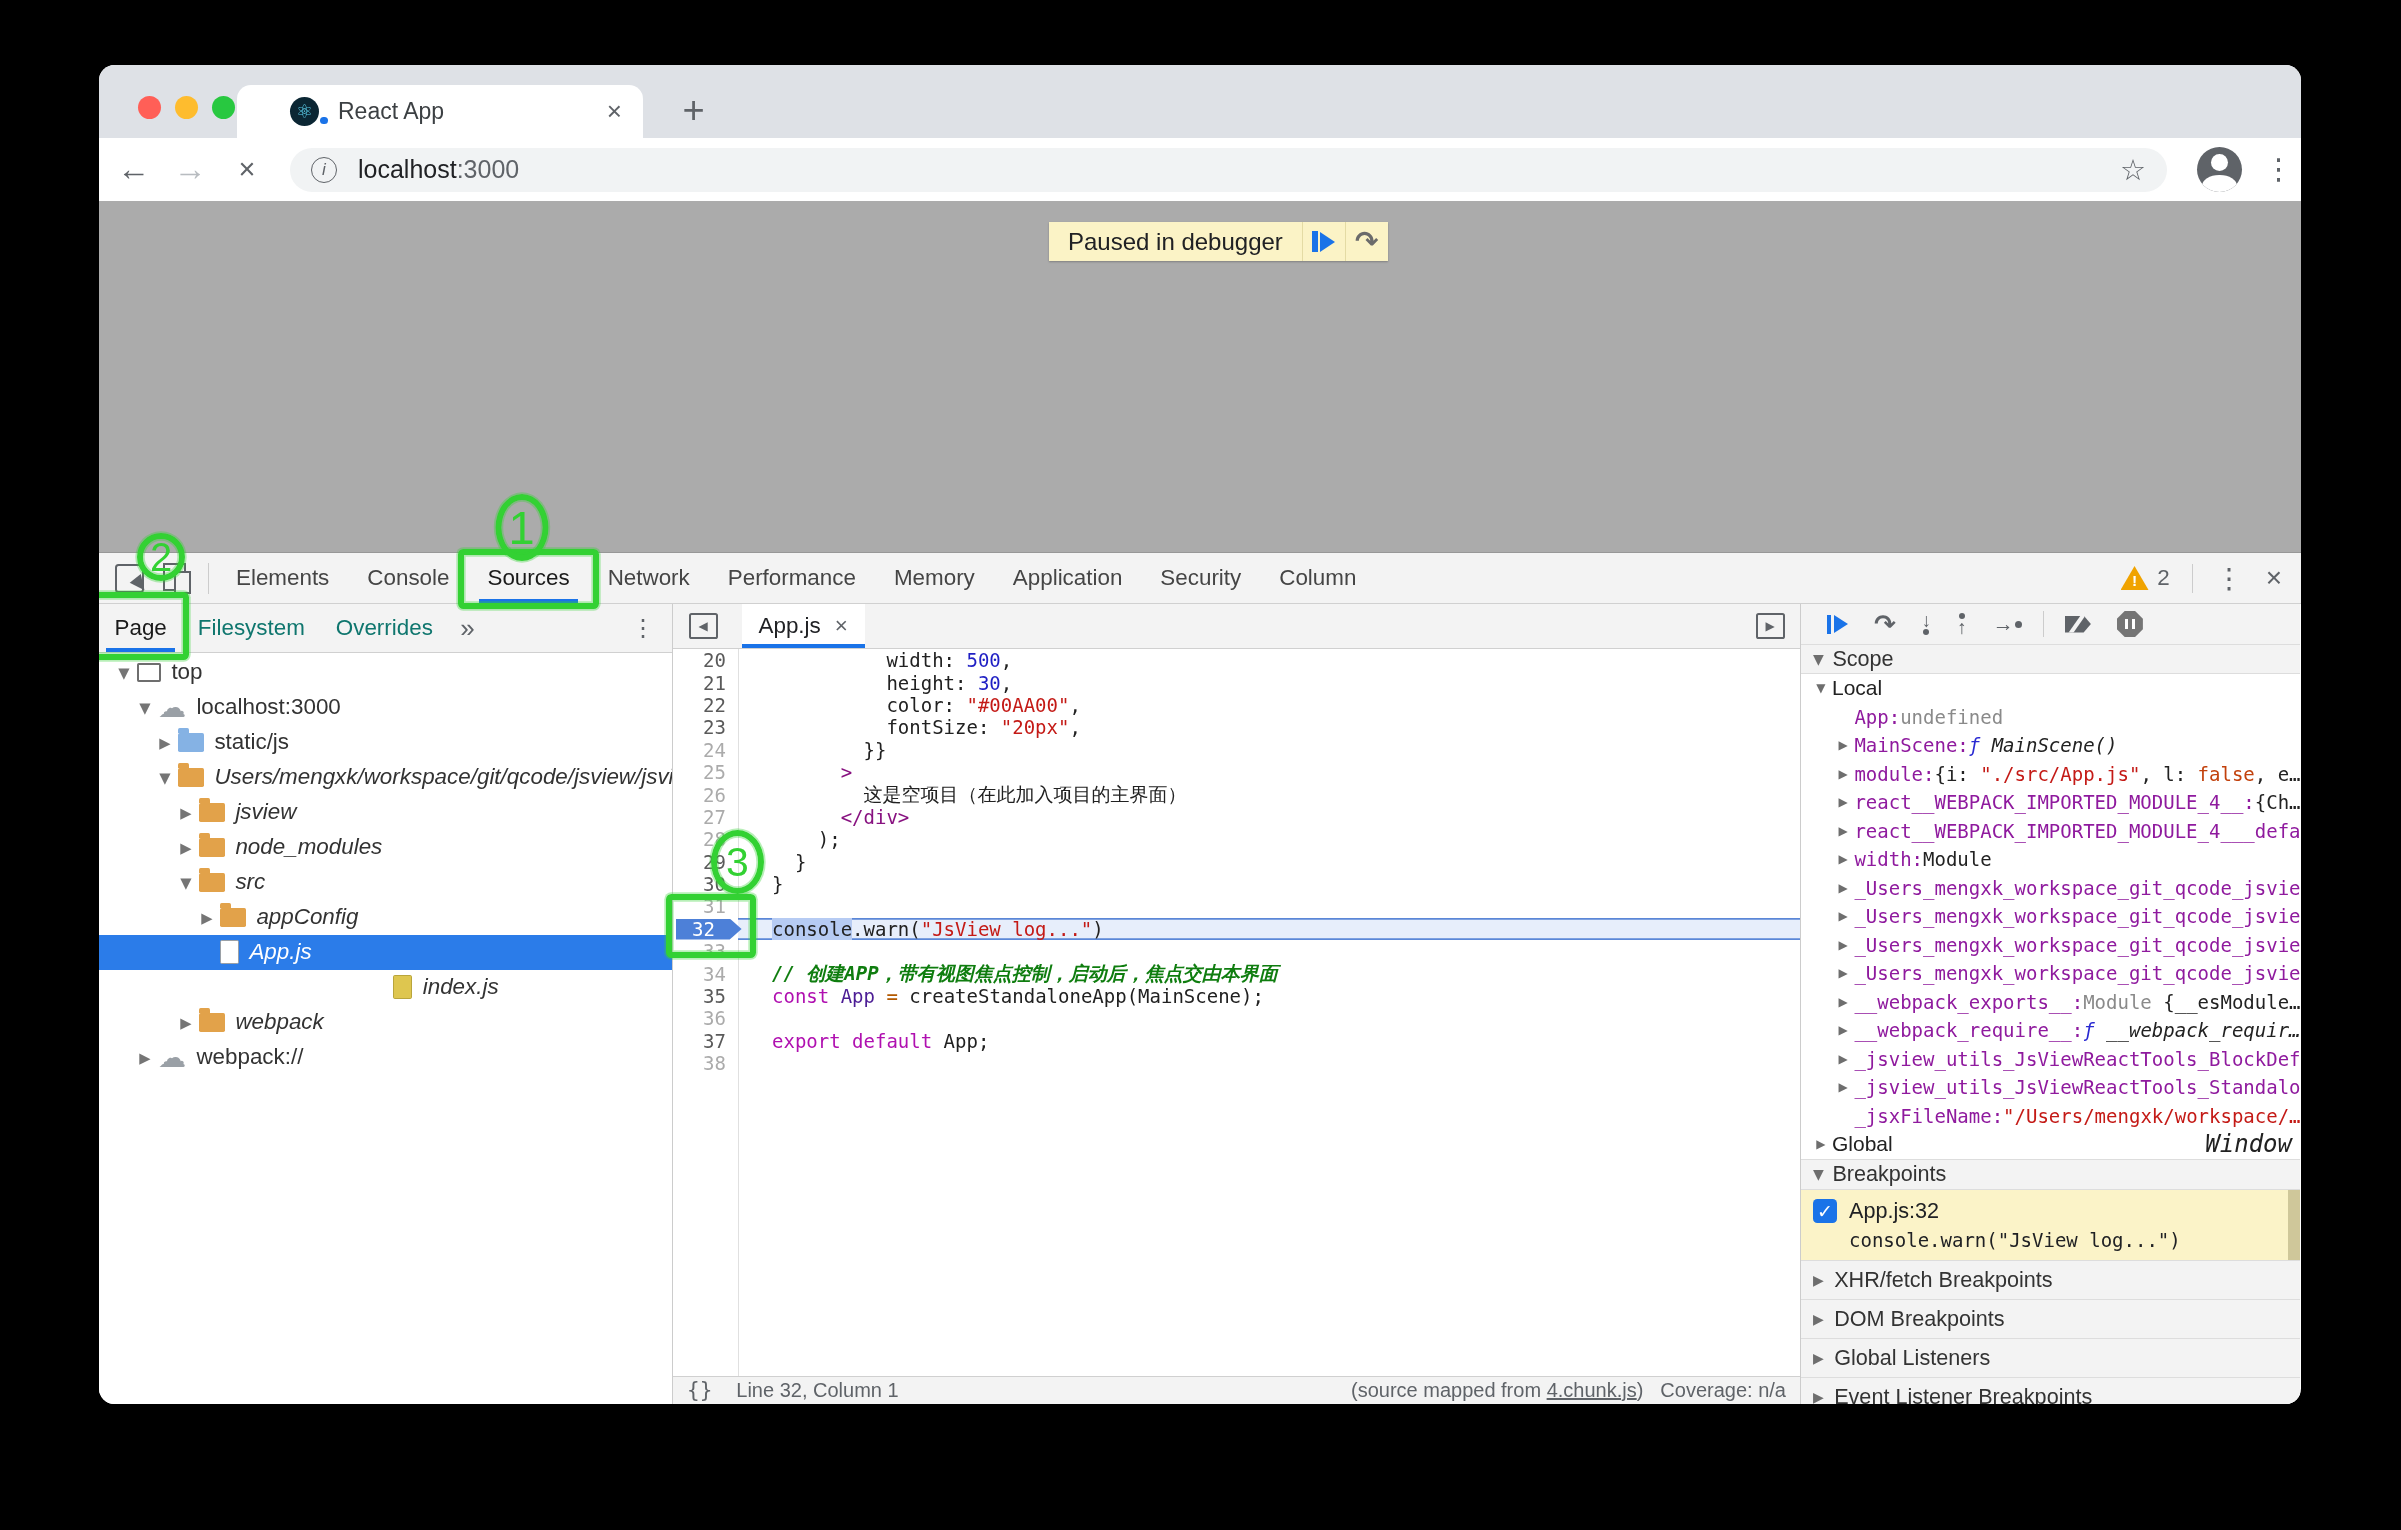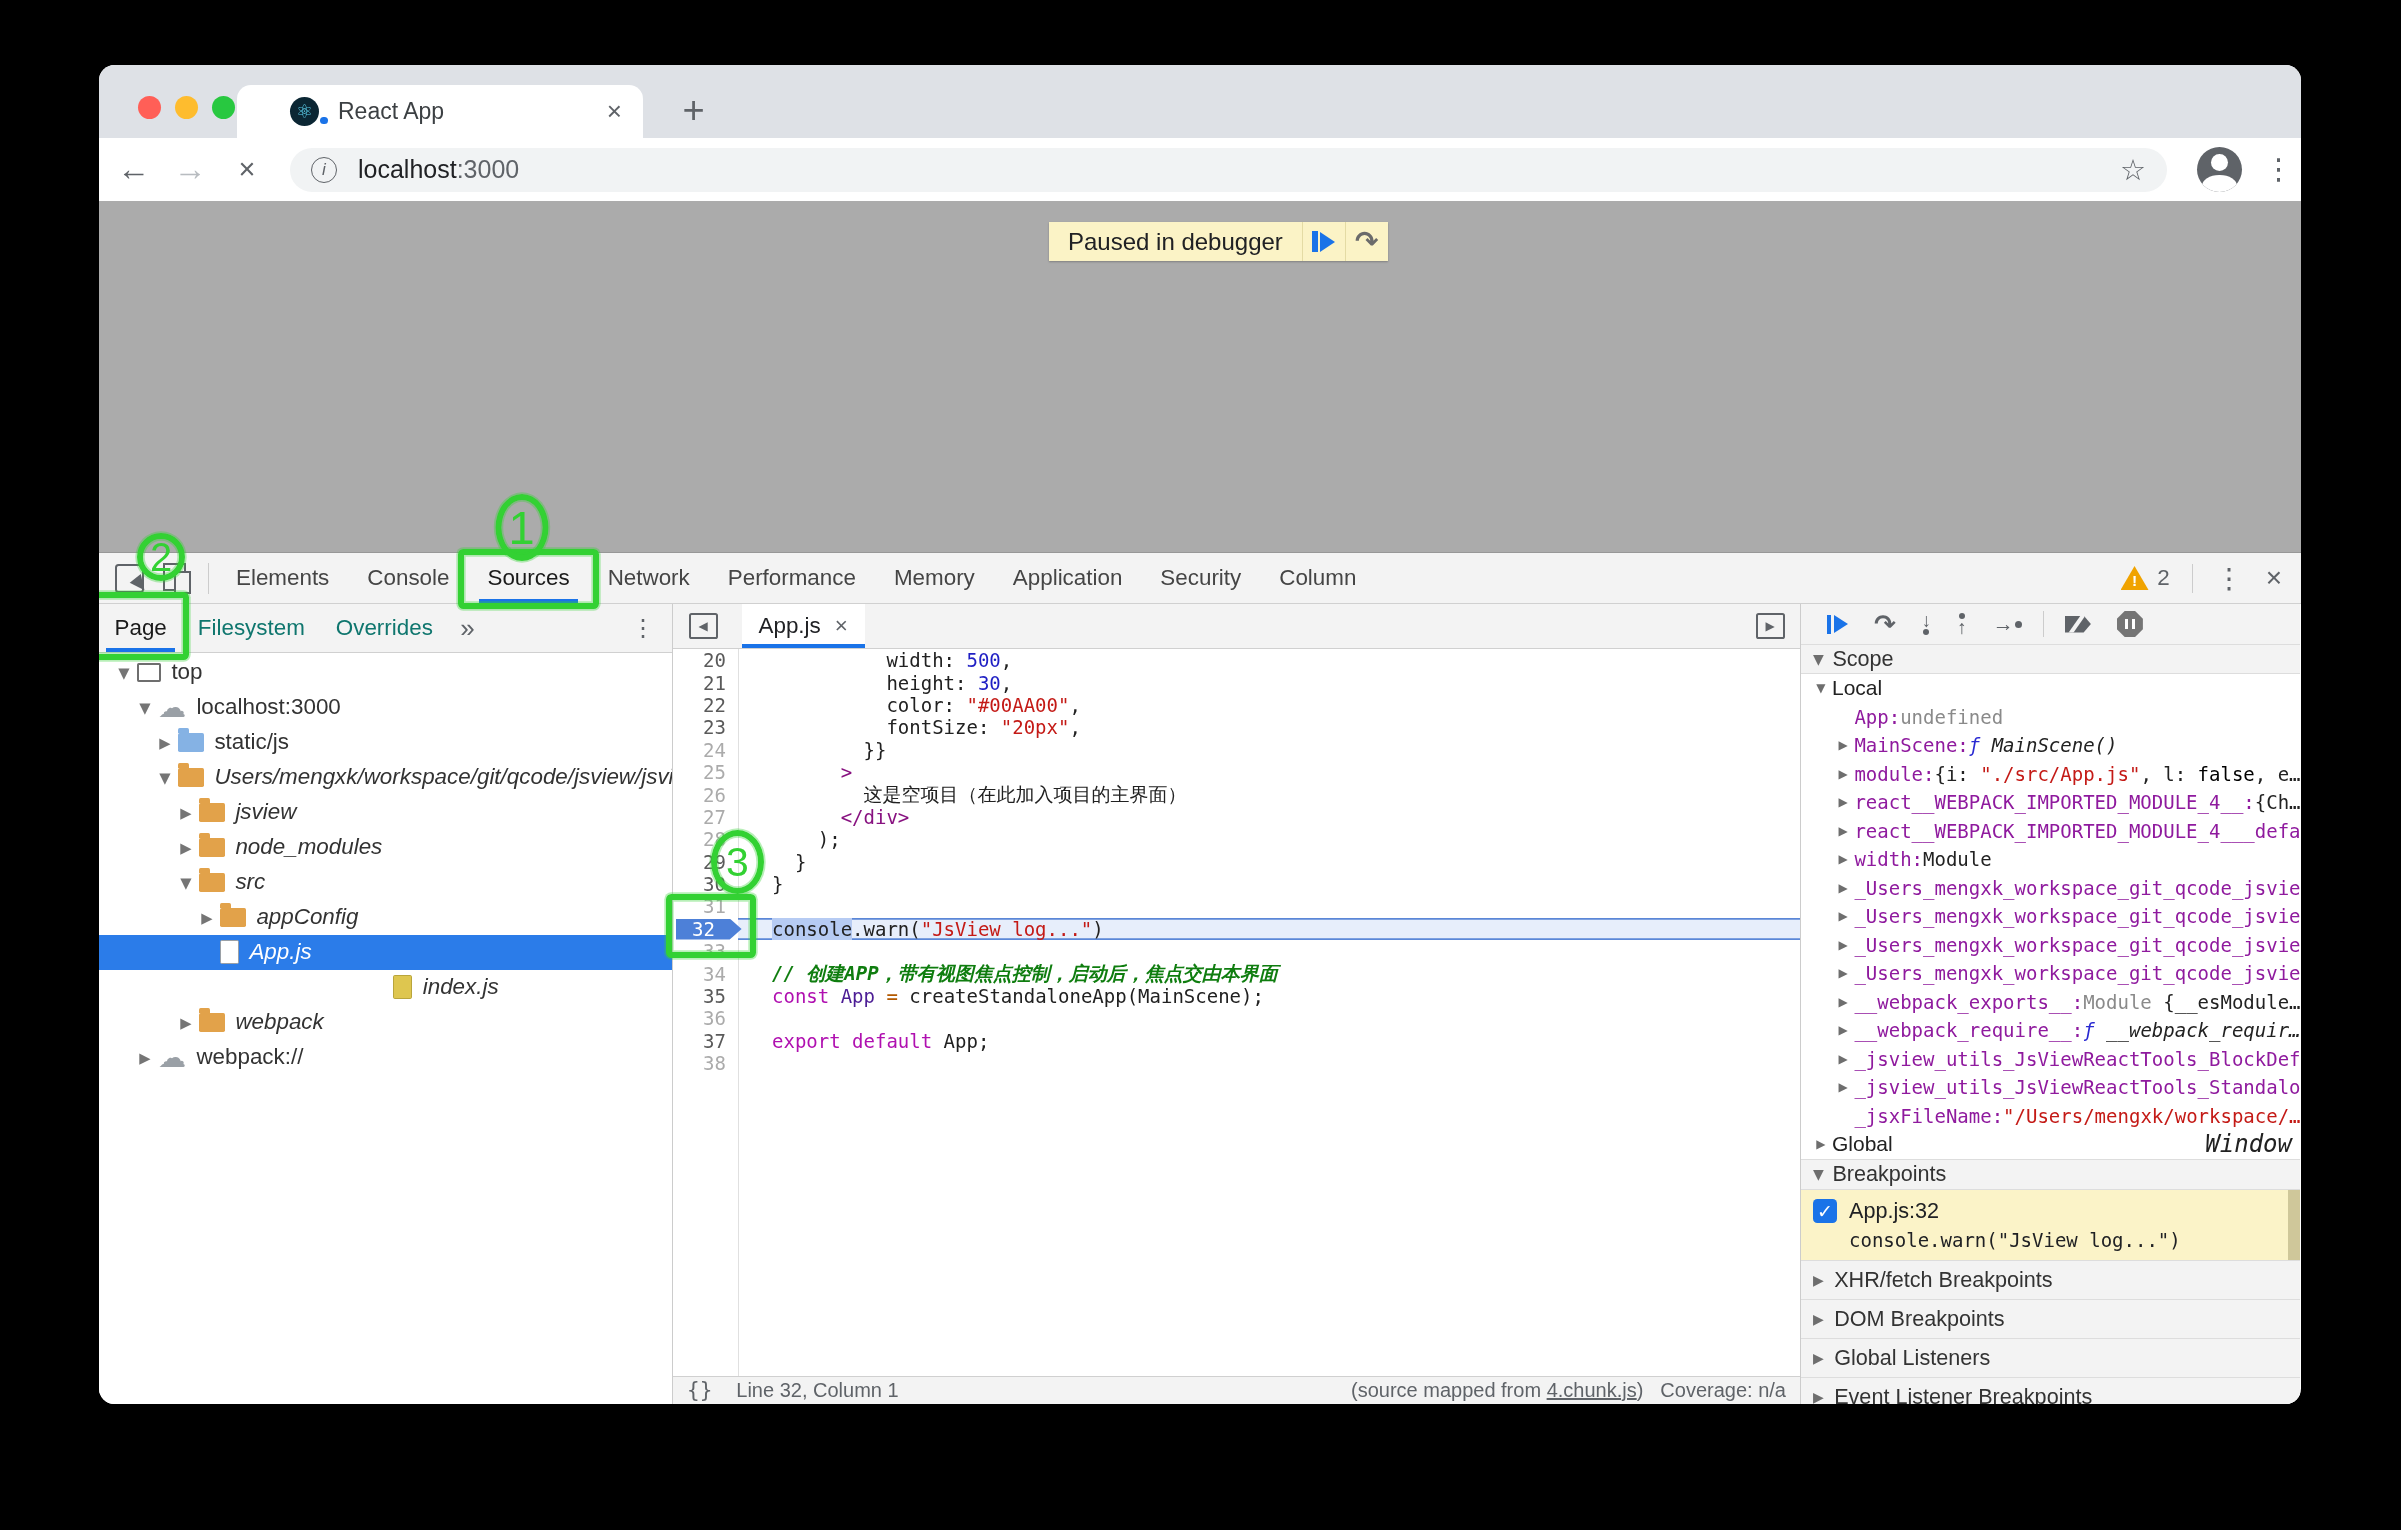--- a/index.html
+++ b/index.html
@@ -158,21 +158,21 @@
   .sec-row { height:39px; background:#f3f3f3; border-bottom:0.9px solid #ddd; display:flex; align-items:center;
              font-size:21.6px; color:#333; padding-left:12px; gap:10.4px; }
   .sec-row .arr { font-size:14px; color:#6e6e6e; font-family:"DejaVu Sans",sans-serif; }
   .scope-rows { background:#fff; }
   .srow { height:28.5px; display:flex; align-items:center; font-size:19px; font-family:"DejaVu Sans Mono",monospace; }
   .srow .arr { width:22.4px; text-align:center; font-size:12px; color:#6e6e6e; flex:none; font-family:"DejaVu Sans",sans-serif; }
   .srow .nm.prop { color:#8f1a9e; }
   .srow .nm.pln { color:#222; font-family:"Liberation Sans",sans-serif; font-size:21px; }
   .srow .val { white-space:pre; }
   .srow .right { margin-left:auto; padding-right:8px; font-size:24px; color:#222;font-style:italic; }
-  .v-grey{color:#8a8a8a;} .v-pln{color:#222;} .v-str{color:#c41a16;} .v-num{color:#000000;}
+  .v-grey{color:#8a8a8a;} .v-pln{color:#222;} .v-str{color:#c41a16;} .v-num{color:#c2410c;}
   .v-fn{color:#2a2ad2;font-style:italic;} .v-ital{color:#222;font-style:italic;}
   .bp-entry { background:#fbf3c8; padding:7px 0 8.6px 12px; position:relative; border-bottom:0.9px solid #ddd; }
   .bp-entry::after { content:""; position:absolute; right:0; top:0; bottom:0; width:12px; background:#cfc79a; }
   .bp-line1 { display:flex; align-items:center; gap:12px; font-size:21.6px; color:#202124; height:29px; }
   .checkbox { width:24px; height:24px; background:#1a73e8; border-radius:4.3px; color:#fff; font-size:19px;
               display:flex; align-items:center; justify-content:center; font-family:"DejaVu Sans",sans-serif; }
   .bp-line2 { margin:3.5px 0 0 36px; font-size:19px; color:#202124; font-family:"DejaVu Sans Mono",monospace; }
 
   
   .anno { position:absolute; border:6px solid #33d133; z-index:60;

